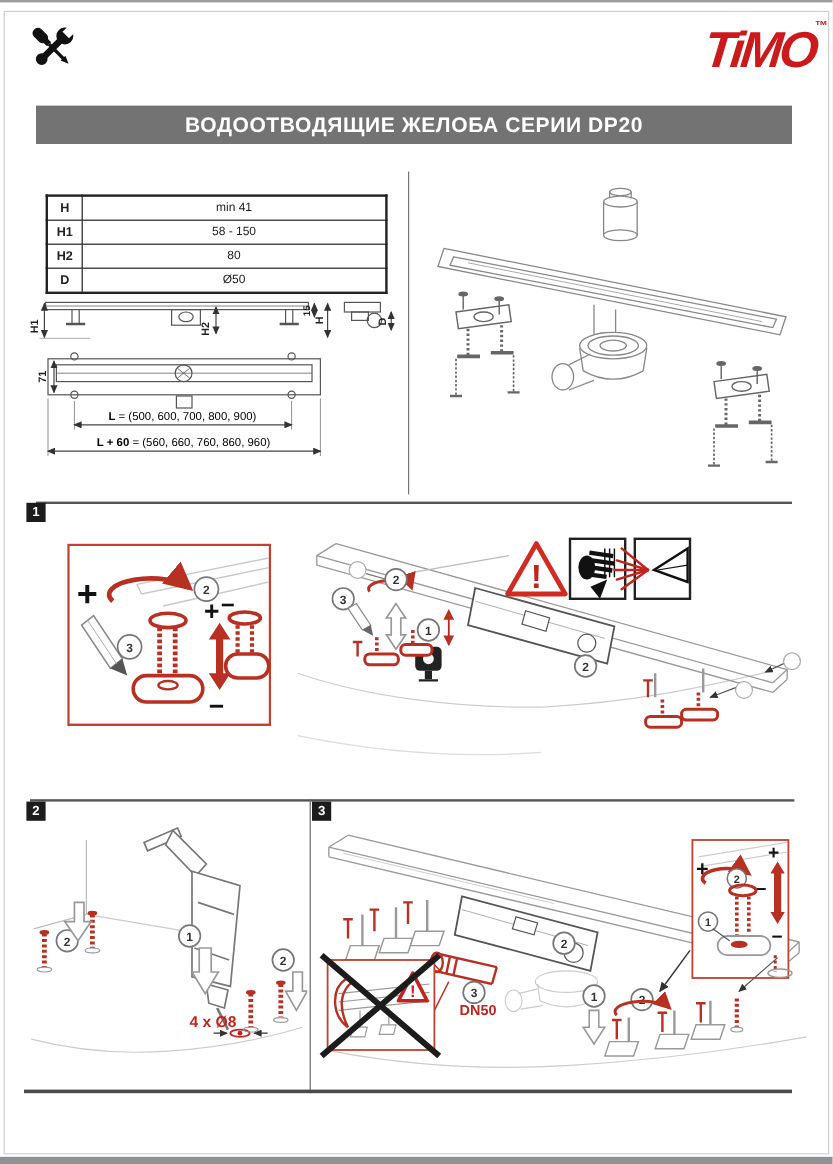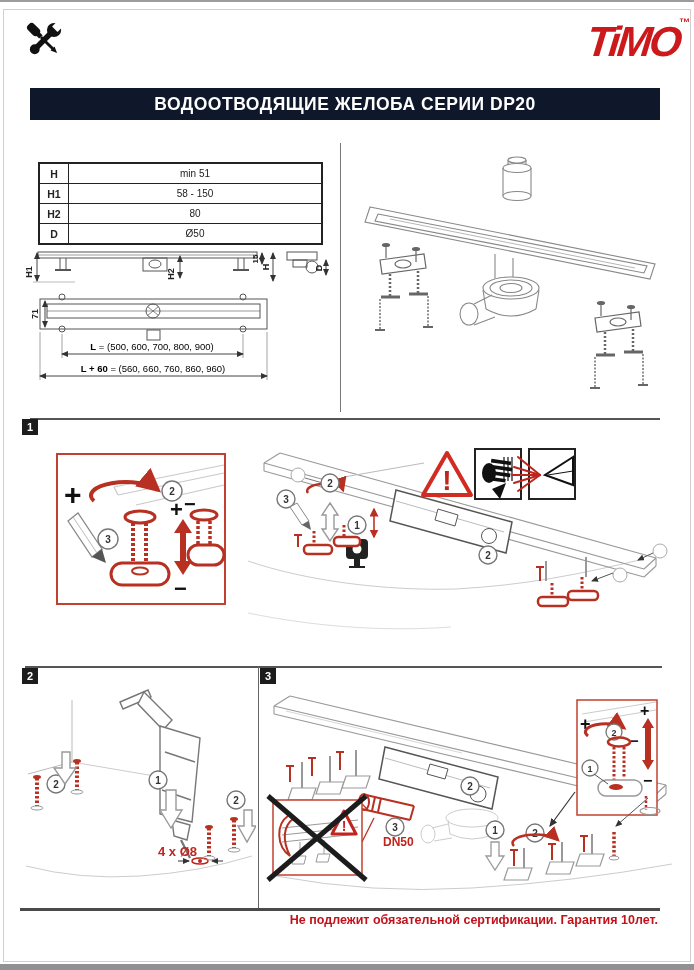--- a/index.html
+++ b/index.html
@@ -5,21 +5,21 @@
   html,body{margin:0;padding:0;background:#e8e8e8;}
   .page{position:relative;width:694px;height:970px;background:#fff;overflow:hidden;
         font-family:"Liberation Sans","DejaVu Sans",sans-serif;color:#222;}
   .b{position:absolute;}
   .top-strip{left:0;top:0;width:694px;height:2px;background:#9a9c9e;}
   .frame{left:3px;top:9px;right:3px;bottom:8px;border:1px solid #cfcfcf;pointer-events:none;}
   .brand{left:540px;top:16px;width:150px;height:60px;text-align:right;}
   .brand-word{font-weight:bold;font-style:italic;font-size:42px;letter-spacing:-3px;
               color:#cc1a1c;transform:skewX(-6deg);display:inline-block;line-height:52px;}
   .brand-tm{font-size:11px;font-weight:bold;color:#cc1a1c;vertical-align:top;font-style:normal;}
-  .banner{left:30px;top:88px;width:630px;height:32px;background:#0f172a;color:#fff;
+  .banner{left:30px;top:88px;width:630px;height:32px;background:#737373;color:#fff;
           font-weight:bold;font-size:17.5px;line-height:32px;text-align:center;letter-spacing:.5px;}
   .vdiv1{left:340px;top:143px;width:1px;height:269px;background:#777;}
   .spec-table{left:38px;top:162px;border-collapse:collapse;table-layout:fixed;}
   .spec-table td{border:1px solid #222;height:19px;font-size:10px;text-align:center;padding:0;}
   .spec-table{border:2px solid #222;}
   .spec-table td.p{width:28px;font-weight:bold;font-size:10.5px;}
   .spec-table td.v{width:252px;}
   .hline{background:#555;height:2px;}
   .badge{width:16px;height:16px;background:#1c1c1c;color:#fff;font-size:11px;font-weight:bold;
          text-align:center;line-height:16px;}
@@ -57,21 +57,21 @@
   </div>
 
   <div class="b banner">ВОДООТВОДЯЩИЕ ЖЕЛОБА СЕРИИ DP20</div>
 
   <div class="b vdiv1"></div>
 
   <table class="b spec-table">
     <tbody>
         <tr>
       <td class="p">H</td>
-      <td class="v">min 51</td>
+      <td class="v">min 41</td>
         </tr>
     <tr>
       <td class="p">H1</td>
       <td class="v">58 - 150</td>
         </tr>
     <tr>
       <td class="p">H2</td>
       <td class="v">80</td>
         </tr>
     <tr>
@@ -549,15 +549,14 @@
         <polygon points="288,192 312,192 308,204 284,204"></polygon>
         <polygon points="318,184 342,184 338,196 314,196"></polygon>
       </g>
       <line x1="352" y1="162" x2="352" y2="186" stroke="#b83022" stroke-width="3.5" stroke-dasharray="2.5,2"></line>
       <ellipse cx="352" cy="188" rx="5" ry="2" fill="none" stroke="#999" stroke-width="1"></ellipse>
     </g>
     <line x1="386" y1="128" x2="354" y2="156" stroke="#555" stroke-width="1" marker-end="url(#ah-dark)"></line>
   </svg>
 
   <div class="b hline" style="left:20px;top:908px;width:640px;height:2.5px;background:#4a4a4a"></div>
-  <div class="b footer-note">Не подлежит обязательной сертификации. Гарантия 10лет.</div>
   <div class="b bottom-bar"></div>
 </div>
 
 </body></html>

